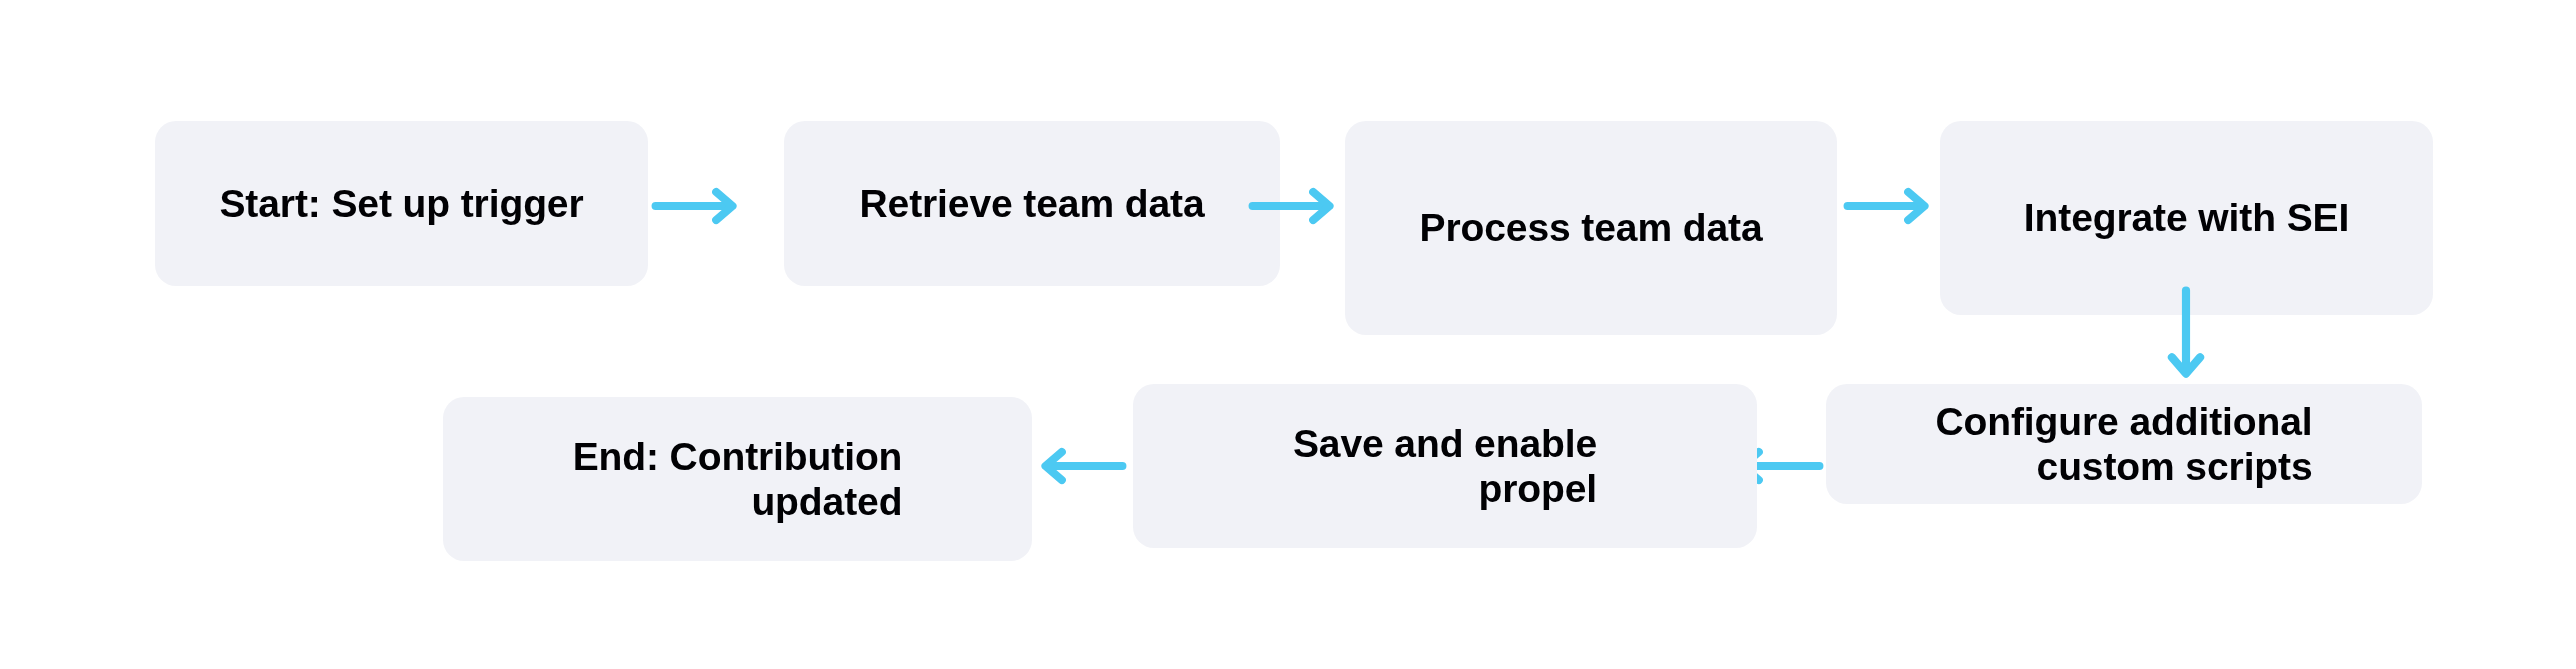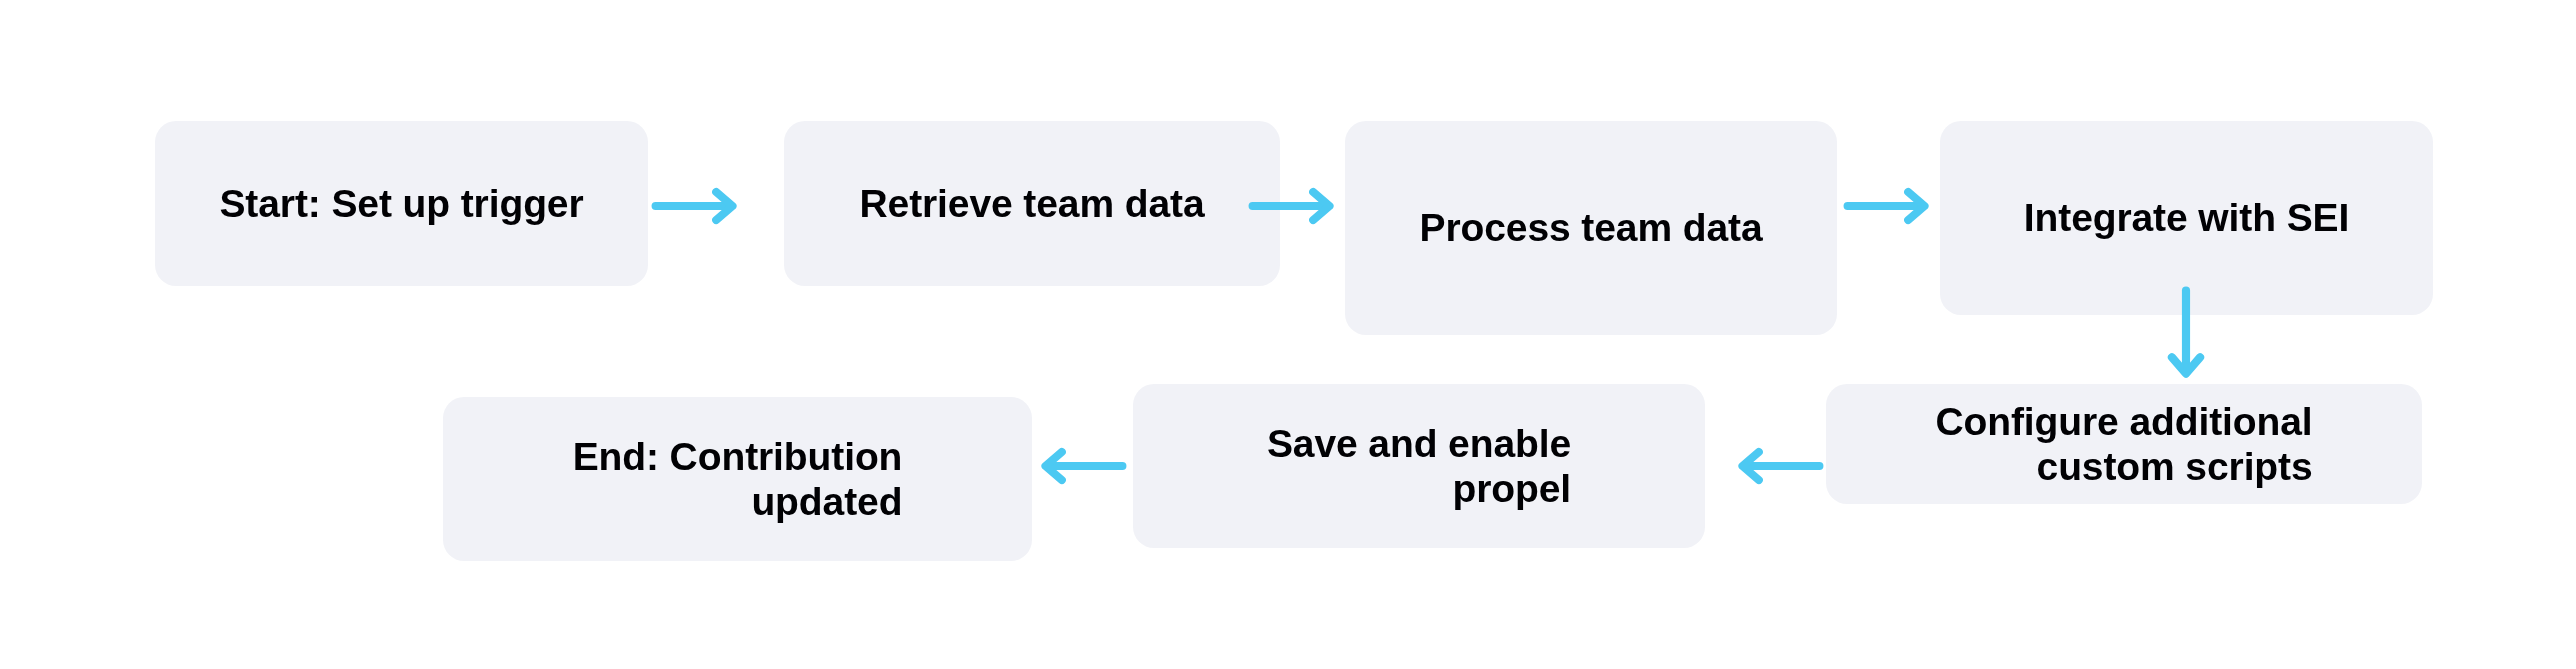--- a/index.html
+++ b/index.html
@@ -53,21 +53,21 @@
   }
 
   
   #node-start      { left: 155px;  top: 121px; width: 493px; height: 165px; }
   #node-retrieve   { left: 748px; top: 121px; width: 496px; height: 165px; margin-left: 36px; }
   #node-process    { left: 1345px; top: 121px; width: 492px; height: 214px; }
   #node-integrate  { left: 1940px; top: 121px; width: 493px; height: 194px; }
 
   
   #node-configure  { left: 1826px; top: 384px; width: 596px; height: 120px; }
-  #node-save       { left: 1133px; top: 384px; width: 572px; height: 164px; }
+  #node-save       { left: 1133px; top: 384px; width: 624px; height: 164px; }
   #node-end        { left: 443px;  top: 384px; width: 589px; height: 164px; margin-top: 13px; }
 
   
   #edge-start-retrieve    { left: 654px;  top: 189px; width: 86px; height: 34px; }
   #edge-retrieve-process  { left: 1251px; top: 189px; width: 86px; height: 34px; }
   #edge-process-integrate { left: 1846px; top: 189px; width: 86px; height: 34px; }
   #edge-integrate-configure { left: 2168px; top: 289px; width: 36px; height: 92px; }
   #edge-configure-save    { left: 1735px; top: 449px; width: 86px; height: 34px; }
   #edge-save-end          { left: 1038px; top: 449px; width: 86px; height: 34px; }
 </style>

